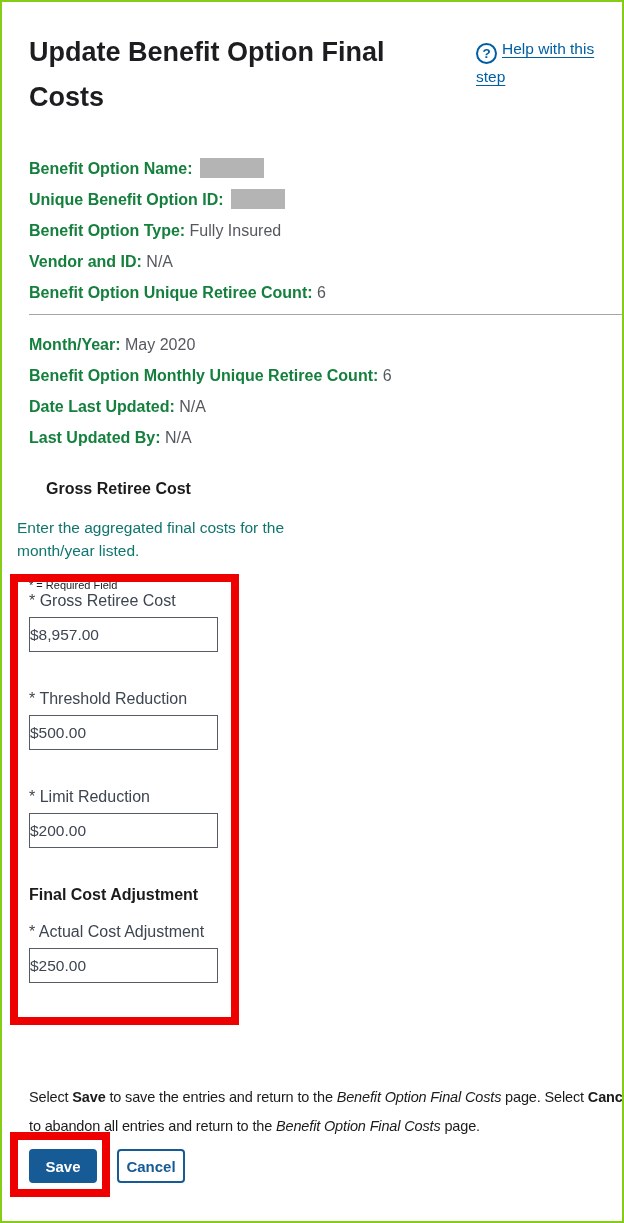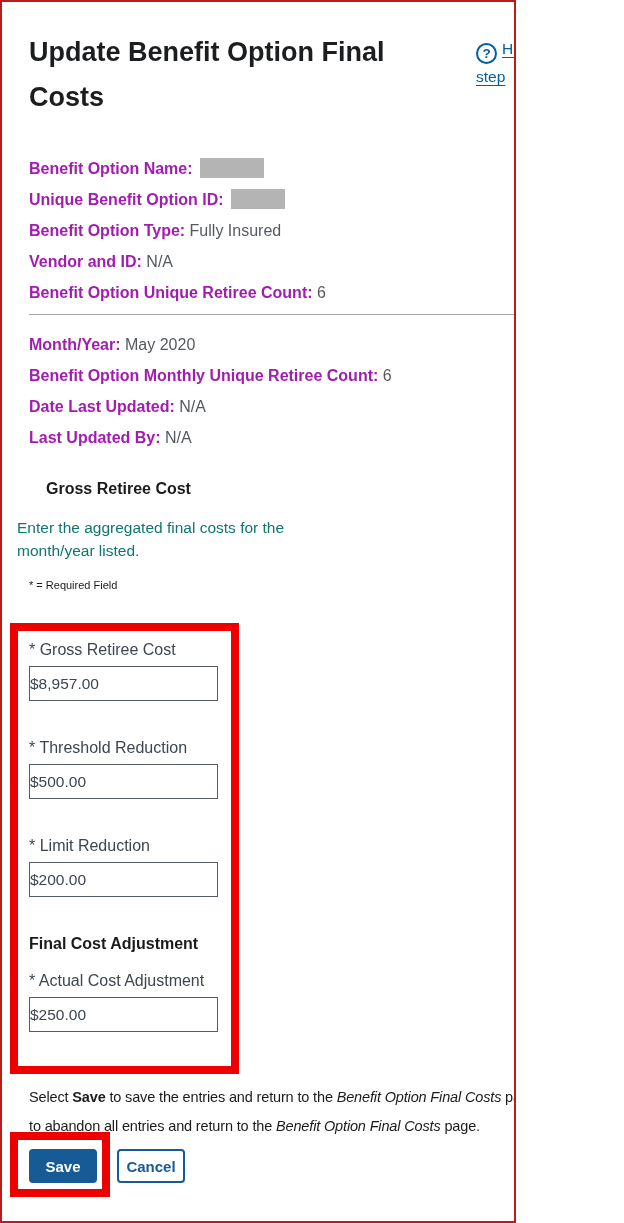--- a/index.html
+++ b/index.html
@@ -1,23 +1,23 @@
 <!DOCTYPE html>
 <html><head>
 <meta charset="utf-8">
 <style>
   * { margin:0; padding:0; box-sizing:border-box; }
   html,body { background:#ffffff; }
   body { font-family:"Liberation Sans", sans-serif; }
 
   .screen {
     position:relative;
-    width:516px; height:1223px;
+    width:624px; height:1223px;
     background:#ffffff;
-    border:2px solid #b91c1c;
+    border:2px solid #84cc16;
     overflow:hidden;
   }
 
   
   .page-title {
     position:absolute; left:27px; top:28px; width:400px;
     font-size:27px; line-height:45px; font-weight:700; color:#1c1d1f;
   }
   .help-link {
     position:absolute; left:474px; top:34px; width:135px;
@@ -30,21 +30,21 @@
     font-size:13.5px; font-weight:700; line-height:17px; text-align:center;
     color:#005ea2; vertical-align:-4px; margin-right:5px;
   }
   .help-text { text-decoration:underline; text-underline-offset:3px; }
 
   
   .details { position:absolute; left:27px; font-size:16px; line-height:23px; color:#55595f; }
   .details-top { top:155px; }
   .details-month { top:331px; }
   .detail-row { margin-bottom:8px; white-space:nowrap; }
-  .detail-row b { color:#a21caf; font-weight:700; }
+  .detail-row b { color:#15803d; font-weight:700; }
   .redaction {
     display:inline-block; height:20px; background:#b4b4b4;
     vertical-align:-4px; margin-left:7px;
   }
   .redaction.w1 { width:64px; }
   .redaction.w2 { width:54px; }
 
   .divider {
     position:absolute; left:27px; right:0; top:312px; height:1px;
     background:#a3a5a7; border:none;
@@ -59,21 +59,21 @@
     position:absolute; left:15px; top:514px; width:310px;
     font-size:15.5px; line-height:23px; color:#0f766e;
   }
   .required-note {
     position:absolute; left:27px; top:577px;
     font-size:11px; color:#1b1b1b;
   }
 
   
   .annotation-form-box {
-    position:absolute; left:8px; top:621px; width:229px; height:451px;
+    position:absolute; left:8px; top:572px; width:229px; height:451px;
     border:8px solid #ee0000; background:transparent;
     padding:8px 0 0 11px;
   }
   .field-group { margin-bottom:36px; }
   .field-label {
     font-size:16px; line-height:22px; color:#3d4551; margin-bottom:5px;
   }
   .text-input {
     display:block; width:189px; height:35px;
     border:1px solid #565c65; border-radius:0; background:#fff;

